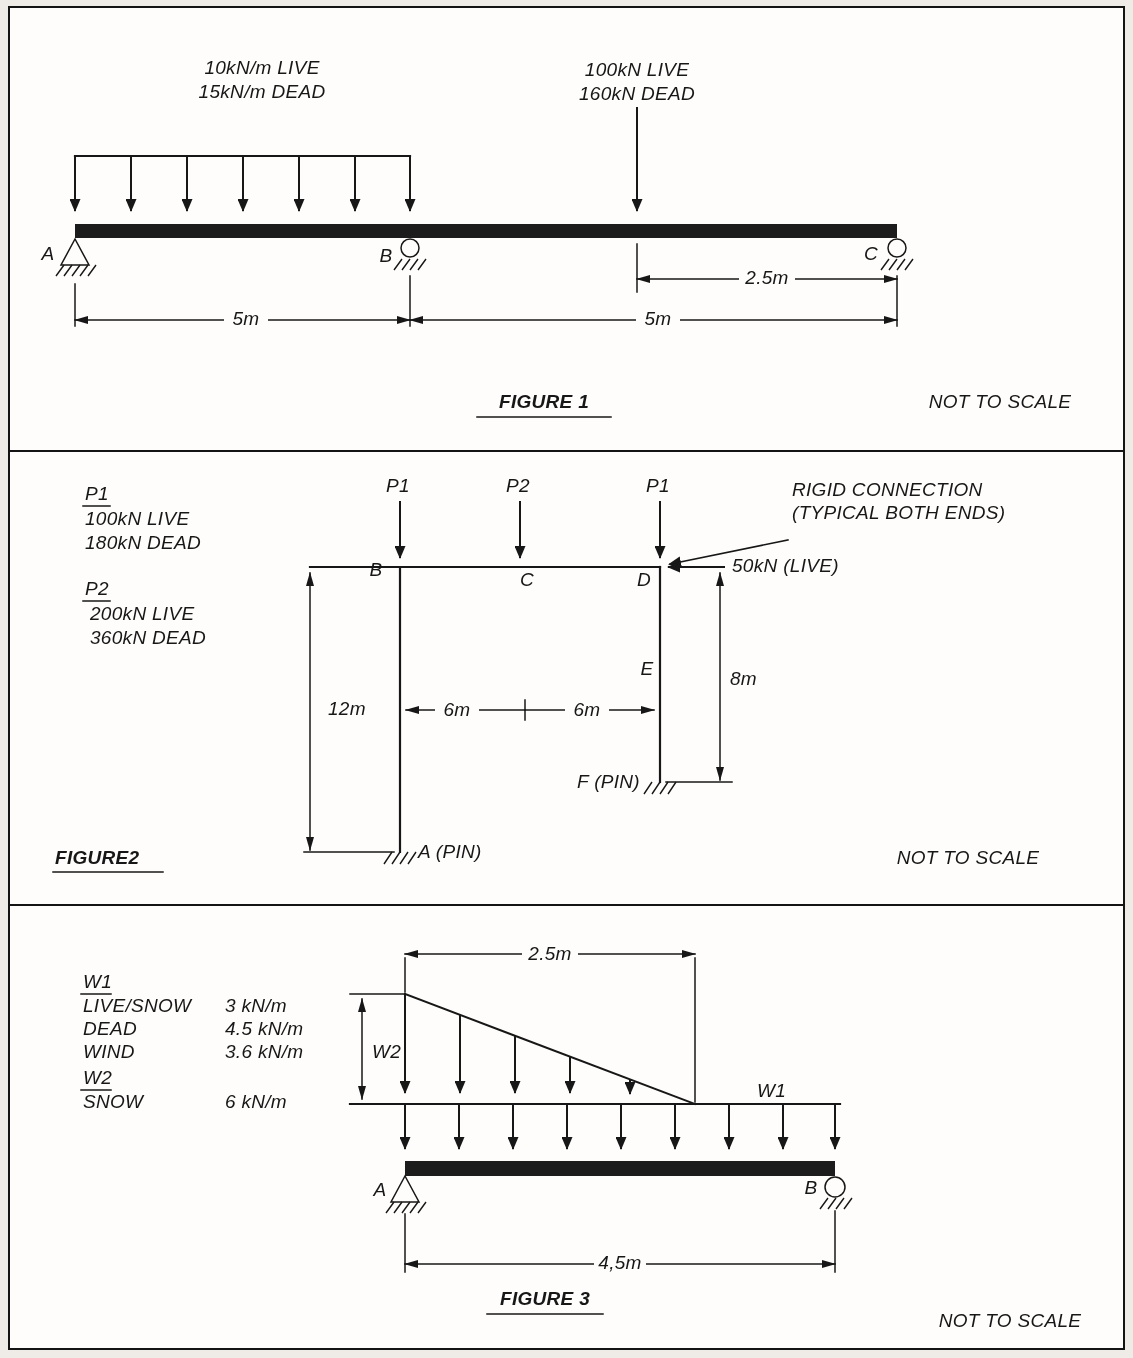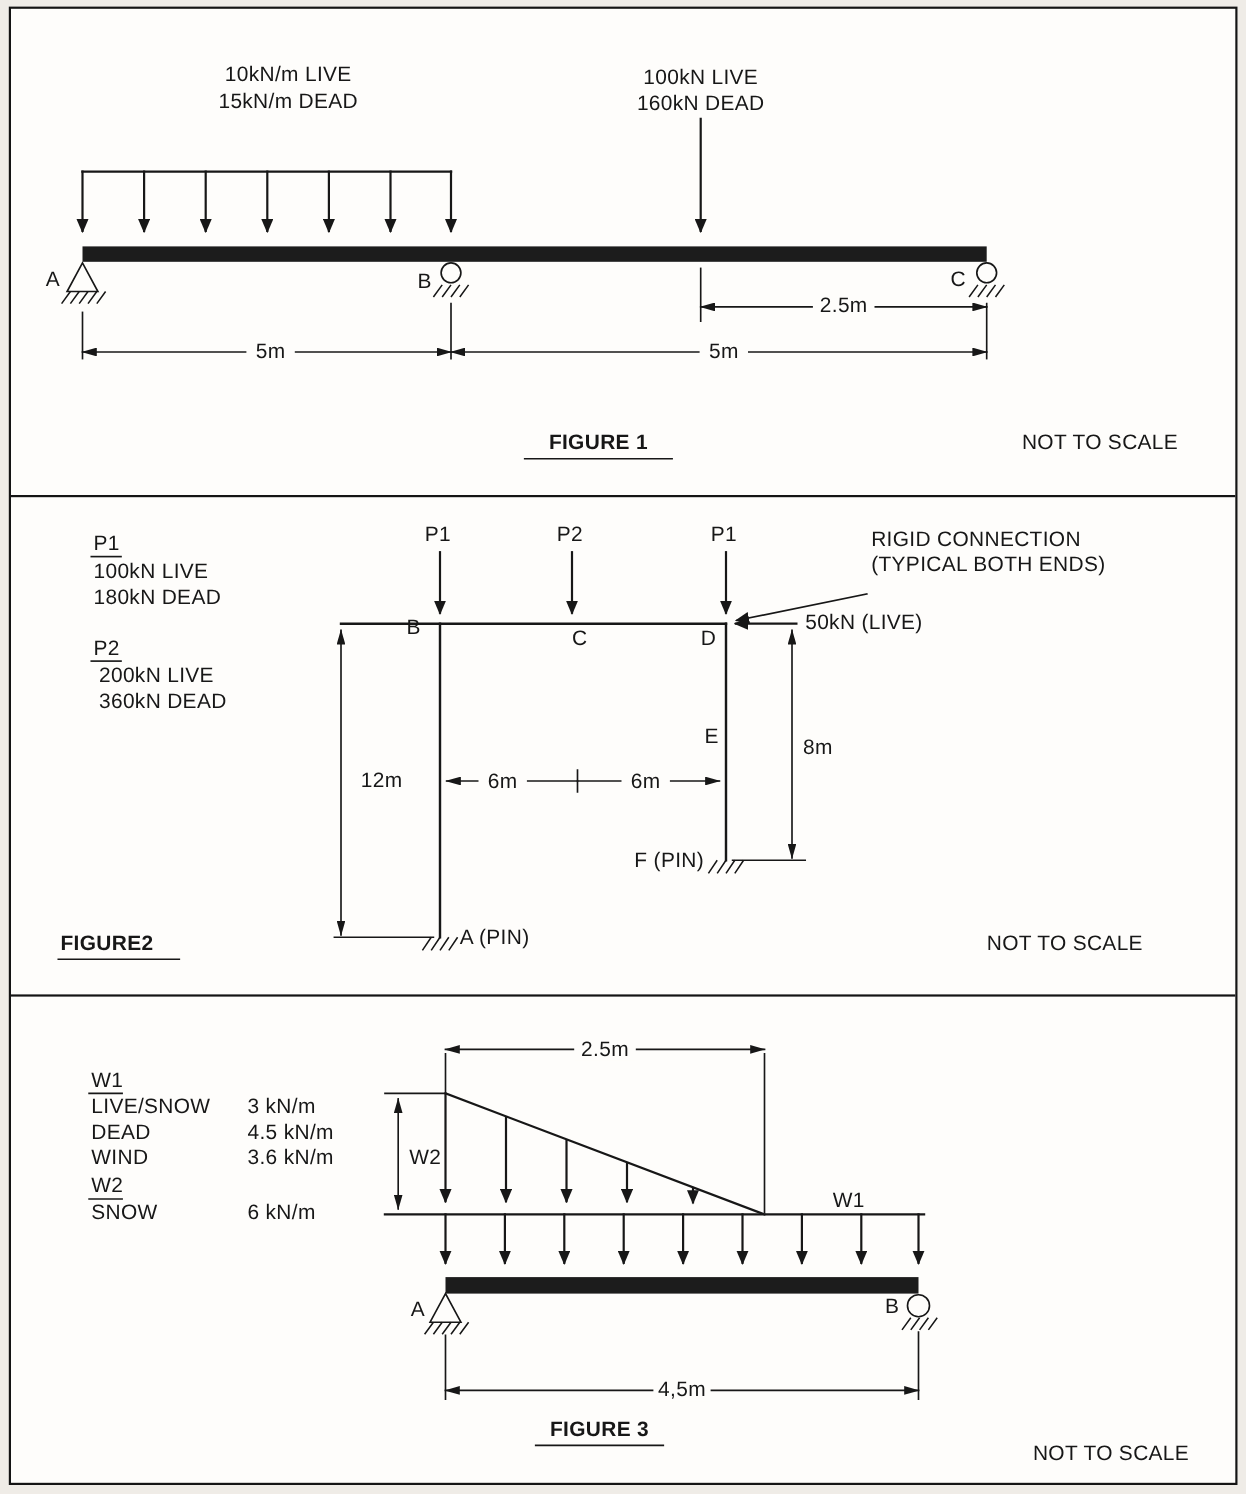--- a/index.html
+++ b/index.html
@@ -1,16 +1,16 @@
 <!DOCTYPE html>
 <html><head>
 <meta charset="utf-8">
 <style>
   html,body{margin:0;padding:0;background:#efece7;width:1133px;height:1358px;}
-  .sheet{width:1113px;height:1340px;margin:6px 8px 0 8px;border:2px solid #141414;background:#fefdfb;box-sizing:content-box;}
+  .sheet{width:1113px;height:1340px;margin:6px 8px 0 8px;border:2px solid #141414;background:#fefdfb;box-sizing:content-box;font-style:italic;}
   .panel{border-bottom:2px solid #141414;overflow:hidden;}
   .panel:last-child{border-bottom:none;}
   svg{display:block;}
   text{font-family:"Liberation Sans",sans-serif;font-size:19px;fill:#171717;letter-spacing:.3px;}
   .tm{text-anchor:middle}
   .te{text-anchor:end}
   .tb{font-weight:bold}
   .st{stroke:#171717;fill:none;stroke-linecap:square}
   .s2{stroke-width:2.2}
   .s2a{stroke-width:2}

